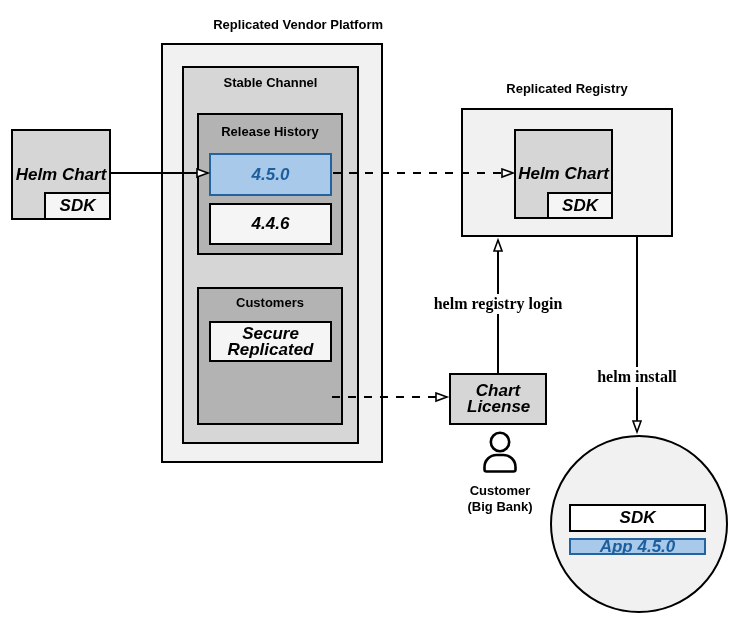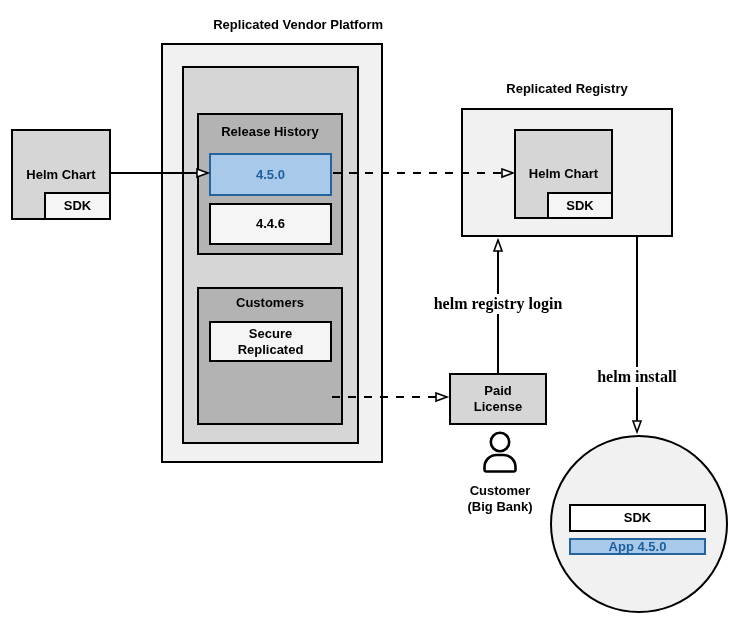--- a/index.html
+++ b/index.html
@@ -12,41 +12,42 @@
   .fill-mid{background:#d6d6d6;}
   .fill-dark{background:#b3b3b3;}
   .fill-item{background:#f5f5f5;}
   .fill-white{background:#ffffff;}
   .fill-blue{background:#a8c9e9;border-color:#23639e;}
   .flex-center{display:flex;align-items:center;justify-content:center;}
   .lbl{
     position:absolute;font-weight:bold;font-size:13px;line-height:16px;
     color:#000;text-align:center;
   }
-  .inlbl{font-weight:bold;font-size:13px;line-height:16px;color:#000;text-align:center;}
+  .inlbl{font-weight:bold;font-size:17px;line-height:16px;color:#000;text-align:center;font-style:italic;}
   .blue-text{color:#1d5f9e;}
   .mono{
     position:absolute;font-family:Liberation Serif, serif;font-weight:bold;
     font-size:16px;line-height:20px;color:#000;text-align:center;background:#ffffff;
     z-index:6;
   }
   .wrap-narrow{max-width:90px;}
   .wrap-xnarrow{max-width:62px;}
   #connectors{position:absolute;left:0;top:0;z-index:5;pointer-events:none;}
   .circle{border-radius:50%;}
 </style>
 </head>
 <body>
 
 <div id="canvas">
 
   <div class="lbl" style="left:161px;top:17px;width:222px;text-align:right;">Replicated Vendor Platform</div>
   <div class="box fill-light" style="left:161px;top:43px;width:222px;height:420px;"></div>
 
   <div class="box fill-mid" style="left:182px;top:66px;width:177px;height:378px;"></div>
+  <div class="lbl" style="left:182px;top:75px;width:177px;">Stable Channel</div>
 
   <div class="box fill-dark" style="left:197px;top:113px;width:146px;height:142px;"></div>
   <div class="lbl" style="left:197px;top:124px;width:146px;">Release History</div>
   <div class="box fill-blue flex-center" style="left:209px;top:153px;width:123px;height:43px;">
     <span class="inlbl blue-text">4.5.0</span>
   </div>
   <div class="box fill-item flex-center" style="left:209px;top:203px;width:123px;height:42px;">
     <span class="inlbl">4.4.6</span>
   </div>
 
@@ -66,21 +67,21 @@
   <div class="lbl" style="left:461px;top:81px;width:212px;">Replicated Registry</div>
   <div class="box fill-light" style="left:461px;top:108px;width:212px;height:129px;"></div>
   <div class="box fill-mid flex-center" style="left:514px;top:129px;width:99px;height:90px;">
     <span class="inlbl">Helm Chart</span>
   </div>
   <div class="box fill-item flex-center" style="left:547px;top:192px;width:66px;height:27px;">
     <span class="inlbl">SDK</span>
   </div>
 
   <div class="box fill-mid flex-center" style="left:449px;top:373px;width:98px;height:52px;">
-    <span class="inlbl wrap-xnarrow">Paid License</span>
+    <span class="inlbl wrap-xnarrow">Chart License</span>
   </div>
 
   <div class="lbl" style="left:440px;top:483px;width:120px;">Customer</div>
   <div class="lbl" style="left:440px;top:499px;width:120px;">(Big Bank)</div>
 
   <div class="box fill-light circle" style="left:550px;top:435px;width:178px;height:178px;"></div>
   <div class="box fill-white flex-center" style="left:569px;top:504px;width:137px;height:28px;">
     <span class="inlbl">SDK</span>
   </div>
   <div class="box fill-blue flex-center" style="left:569px;top:538px;width:137px;height:17px;">

